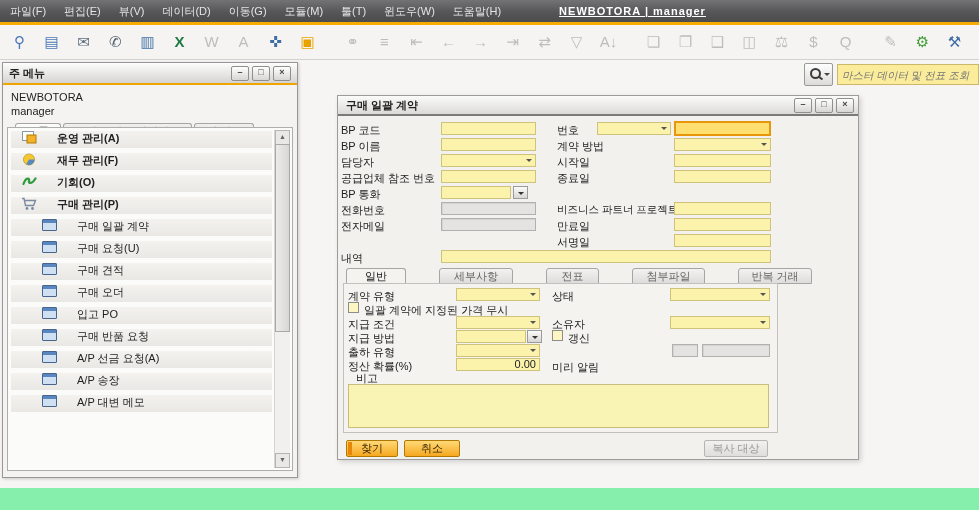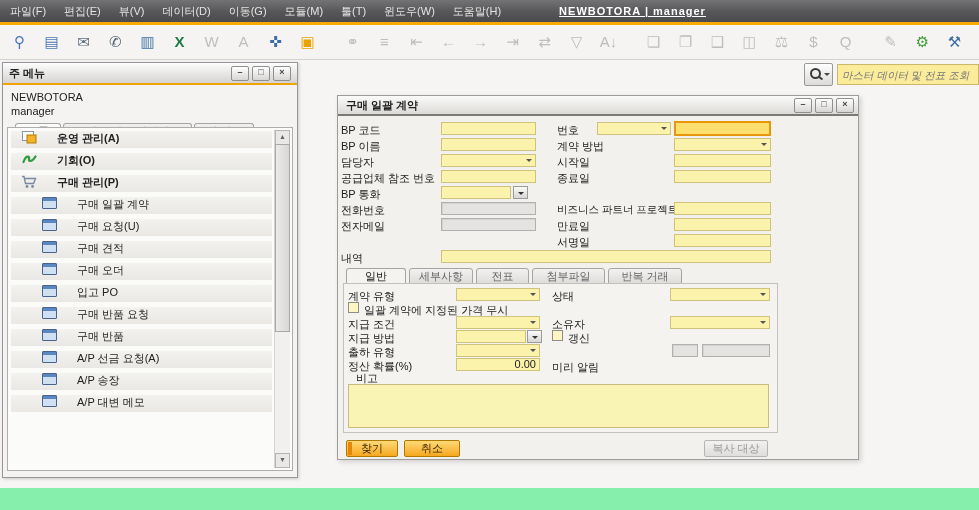--- a/index.html
+++ b/index.html
@@ -72,21 +72,21 @@
   .hlabel{position:absolute;white-space:nowrap;}
   .fin{position:absolute;height:13px;background:#fbf3ac;border:1px solid #cfc27d;box-sizing:border-box;}
   .fin.dis{background:#e4e3e1;border-color:#b1b0ae;box-shadow:inset 1px 1px 1px rgba(0,0,0,.07);}
   .fin.hot{background:#ffdf70;border:2px solid #e8960a;height:15px;margin-top:-1px;}
   .fin.num{text-align:right;padding-right:3px;line-height:11px;}
   .dd::after{content:"";position:absolute;right:3px;top:4px;border:3.5px solid transparent;border-top-color:#555;border-bottom:none;}
   .dd-btn{position:absolute;width:15px;height:13px;background:linear-gradient(#fafaf9,#d8d7d5);
     border:1px solid #9b9b99;box-sizing:border-box;cursor:default;}
   .dd-btn::after{content:"";position:absolute;left:4px;top:5px;border:3.5px solid transparent;border-top-color:#333;border-bottom:none;}
   .cbox{position:absolute;width:11px;height:11px;background:#fdf6c3;border:1px solid #8d8d8b;box-sizing:border-box;cursor:default;}
-  .ftabs{position:absolute;left:8px;top:172px;display:flex;height:16px;}
+  .ftabs{position:absolute;left:8px;top:172px;display:flex;height:16px;gap:30px;}
   .ftab{line-height:15px;text-align:center;background:linear-gradient(#f3f2f0,#dedddb);
     border:1px solid #a5a5a3;border-radius:3px 3px 0 0;margin-right:3px;color:#666;cursor:default;box-sizing:border-box;}
   .ftab.active{background:#f4f3f0;color:#111;border-bottom-color:#f4f3f0;}
   .f-page{position:absolute;left:5px;top:187px;width:435px;height:150px;border:1px solid #c2c1be;
     background:#f4f3f0;box-sizing:border-box;}
   .remarks{position:absolute;left:4px;right:8px;top:100px;bottom:4px;background:#faf4b4;border:1px solid #c9bd7b;}
   .f-actions{position:absolute;left:8px;top:344px;width:424px;height:17px;}
   .btn{position:absolute;height:17px;line-height:15px;text-align:center;box-sizing:border-box;
     background:linear-gradient(#ffd978,#f5a81f);border:1px solid #b07800;border-radius:2px;color:#3a2800;cursor:default;}
   .btn.default::before{content:"";position:absolute;left:1px;top:1px;bottom:1px;width:4px;background:#e8860a;}
@@ -185,20 +185,29 @@
             <span class="mi-ico">
               <svg width="15" height="13" viewBox="0 0 15 13">
                 <rect x="0.5" y="0.5" width="11" height="9" fill="#fff" stroke="#8a97a8"></rect>
                 <rect x="5" y="4" width="9" height="8" fill="#f3b229" stroke="#b07d00"></rect>
               </svg>
             </span>
             <span class="mi-label">운영 관리(A)</span>
           </div>
           <div class="menu-row lvl0">
             <span class="mi-ico">
+              <svg width="14" height="13" viewBox="0 0 14 14">
+                <circle cx="7" cy="7" r="6" fill="#f5c832" stroke="#a08500" stroke-width="0.6"></circle>
+                <path d="M7 7 L13 7 A6 6 0 0 1 4 12.2 Z" fill="#5b87c0"></path>
+              </svg>
+            </span>
+            <span class="mi-label">재무 관리(F)</span>
+          </div>
+          <div class="menu-row lvl0">
+            <span class="mi-ico">
               <svg width="15" height="12" viewBox="0 0 15 12">
                 <path d="M1.5 9 C4 1.5 8 3 7 6 C6.2 8.5 10 9.5 13.5 3.5" fill="none" stroke="#2f9c3f" stroke-width="2.2" stroke-linecap="round"></path>
               </svg>
             </span>
             <span class="mi-label">기회(O)</span>
           </div>
           <div class="menu-row lvl0">
             <span class="mi-ico">
               <svg width="16" height="14" viewBox="0 0 16 14">
                 <path d="M1 1.5 H3 L4.5 8.5 H12.5 L14.5 3.5 H4" fill="none" stroke="#7b8aa0" stroke-width="1.4"></path>
@@ -236,26 +245,20 @@
             <span class="mi-ico">
               <span class="win-ico"></span>
             </span>
             <span class="mi-label">입고 PO</span>
           </div>
           <div class="menu-row lvl1">
             <span class="mi-ico">
               <span class="win-ico"></span>
             </span>
             <span class="mi-label">구매 반품 요청</span>
-          </div>
-          <div class="menu-row lvl1">
-            <span class="mi-ico">
-              <span class="win-ico"></span>
-            </span>
-            <span class="mi-label">구매 반품</span>
           </div>
           <div class="menu-row lvl1">
             <span class="mi-ico">
               <span class="win-ico"></span>
             </span>
             <span class="mi-label">A/P 선금 요청(A)</span>
           </div>
           <div class="menu-row lvl1">
             <span class="mi-ico">
               <span class="win-ico"></span>
@@ -324,21 +327,21 @@
         <span class="hlabel" style="left:216px;top:81px;font-size:10.5px">비즈니스 파트너 프로젝트</span>
         <span class="fin" style="left:333px;top:80px;width:97px"></span>
         <span class="hlabel" style="left:216px;top:97px">만료일</span>
         <span class="fin" style="left:333px;top:96px;width:97px"></span>
         <span class="hlabel" style="left:216px;top:113px">서명일</span>
         <span class="fin" style="left:333px;top:112px;width:97px"></span>
       </div>
 
       <div class="ftabs" id="form-tabs">
           <span class="ftab active" style="width: 60px;">일반</span>
-          <span class="ftab" style="width: 64px;">세부사항</span>
+          <span class="ftab" style="width: 74px;">세부사항</span>
           <span class="ftab" style="width: 53px;">전표</span>
           <span class="ftab" style="width: 73px;">첨부파일</span>
           <span class="ftab" style="width: 74px;">반복 거래</span>
         </div>
 
       <div class="f-page">
         <span class="hlabel" style="left:4px;top:5px">계약 유형</span>
         <span class="fin dd" style="left:112px;top:4px;width:84px"></span>
         <span class="hlabel" style="left:208px;top:5px">상태</span>
         <span class="fin dd" style="left:326px;top:4px;width:100px"></span>

